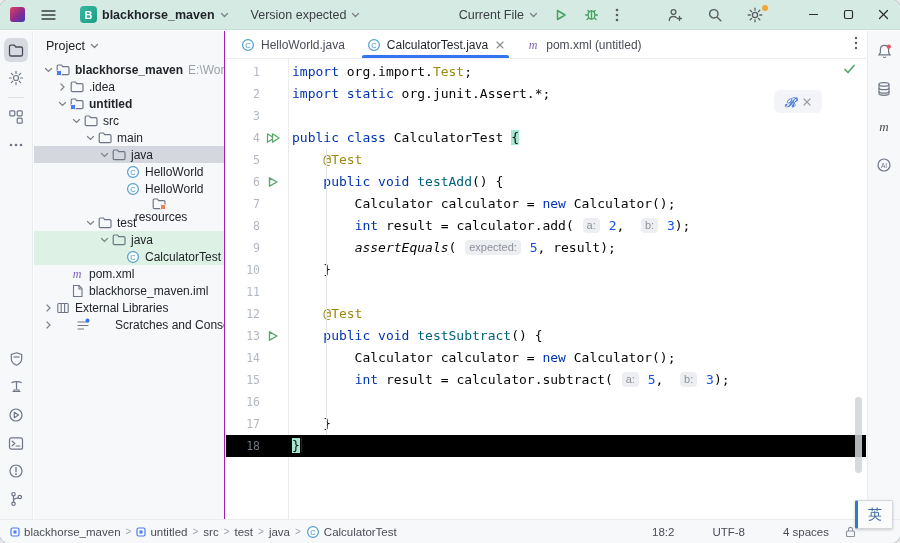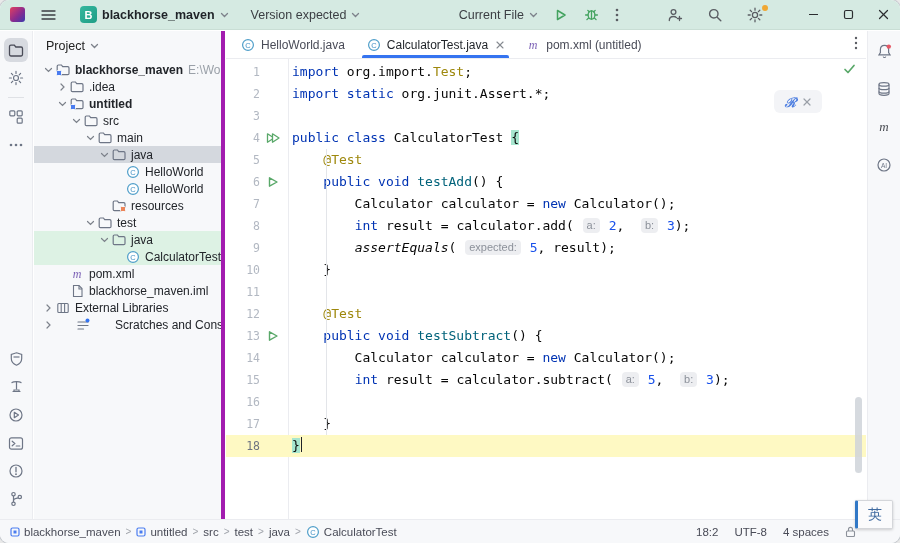--- a/index.html
+++ b/index.html
@@ -21,21 +21,21 @@
   .leftstrip{position:absolute;top:31px;left:0;width:33px;bottom:24px;background:#f7f8fa;border-right:1px solid #ebecf0;
              display:flex;flex-direction:column;align-items:center;padding:5px 0 6px;box-sizing:border-box;}
   .rightstrip{position:absolute;top:31px;right:0;width:33px;bottom:24px;background:#f7f8fa;border-left:1px solid #ebecf0;
              display:flex;flex-direction:column;align-items:center;padding:6px 0;box-sizing:border-box;gap:10px;}
   .tool-btn{width:24px;height:24px;border-radius:6px;display:flex;align-items:center;justify-content:center;margin:2px 0;cursor:default;}
   .tool-btn.active{background:#d7dae0;}
   .strip-div{width:16px;height:1px;background:#dfe1e5;margin:5px 0;}
   .strip-bottom{margin-top:auto;display:flex;flex-direction:column;align-items:center;}
   
   .projpanel{position:absolute;top:31px;left:34px;width:191px;bottom:24px;background:#f7f8fa;
-             border-right:4px solid #a21caf;overflow:hidden;box-sizing:border-box;}
+             border-right:1px solid #a21caf;overflow:hidden;box-sizing:border-box;}
   .proj-header{height:30px;display:flex;align-items:center;gap:5px;padding-left:12px;font-size:12.5px;color:#222;font-weight:bold;}
   .tree{font-size:12px;color:#22252a;}
   .tree-row{height:17px;display:flex;align-items:center;white-space:nowrap;cursor:default;}
   .tree-row.sel-gray{background:var(--sel-gray,#d4d8de);}
   .tree-row.sel-green{background:var(--sel-green,#ddf2e4);}
   .tree-chev{width:13px;flex:none;display:flex;justify-content:center;}
   .tree-ico{width:16px;flex:none;display:flex;justify-content:center;margin-right:4px;}
   .tree-suffix{color:#9aa0a8;margin-left:5px;}
   .bold{font-weight:bold;}
   
@@ -44,21 +44,21 @@
   .tab{display:flex;align-items:center;gap:6px;padding:0 11px;font-size:12px;color:#494b57;position:relative;cursor:default;}
   .tab.active{color:#1f2328;}
   .tab.active::after{content:"";position:absolute;left:6px;right:6px;bottom:0;height:3px;background:var(--accent,#3574f0);border-radius:2px 2px 0 0;}
   .tab-close{margin-left:2px;}
   .tabbar-kebab{position:absolute;right:8px;top:5px;}
   .codearea{position:absolute;top:28px;left:0;right:0;bottom:0;overflow:hidden;background:#fff;}
   .gutter-sep{position:absolute;left:62px;top:0;bottom:0;width:1px;background:#ebecf0;}
   .indent-guide{position:absolute;width:1px;background:#e3e5e9;}
   .code-line{display:flex;height:22px;line-height:22px;white-space:pre;
              font-family:"DejaVu Sans Mono",monospace;font-size:13px;color:#080808;position:relative;}
-  .code-line.current{background:#fef9c3;}
+  .code-line.current{background:#000000;}
   .gn{width:34px;text-align:right;color:#b2b8c2;font-size:11.5px;flex:none;font-family:"DejaVu Sans Mono",monospace;}
   .gn.cur{color:#6e7480;}
   .gr{width:26px;flex:none;display:flex;align-items:center;justify-content:center;}
   .ctext{padding-left:6px;}
   .tk-kw{color:var(--c-kw,#0033b3);}
   .tk-ann{color:var(--c-ann,#9e880d);}
   .tk-meth{color:var(--c-meth,#00627a);}
   .tk-num{color:var(--c-num,#1750eb);}
   .tk-stat{font-style:italic;color:#080808;}
   .tk-brhl{background:var(--c-brace,#a7e6cf);}
@@ -70,21 +70,21 @@
            display:flex;align-items:center;justify-content:center;gap:7px;}
   .ai-glyph{font-family:"DejaVu Serif",serif;font-style:italic;font-size:13px;color:#4c7de0;font-weight:bold;}
   .vscroll{position:absolute;right:4px;top:338px;width:7px;height:76px;background:#cfd3d9;border-radius:4px;opacity:.85;}
   
   .statusbar{position:absolute;left:0;right:0;bottom:0;height:24px;background:#f7f8fa;border-top:1px solid #ebecf0;
              display:flex;align-items:center;font-size:11.5px;color:#494b57;padding:0 10px;box-sizing:border-box;}
   .crumbs{display:flex;align-items:center;gap:5px;}
   .crumb{display:flex;align-items:center;gap:4px;cursor:default;}
   .crumb-sep{color:#a0a4ab;font-size:10px;}
   .sb-right{margin-left:auto;display:flex;align-items:center;gap:16px;padding-right:34px;}
-  .sb-item{cursor:default;}
+  .sb-item{cursor:default;margin-left:22px;}
   
   .ime-box{position:absolute;right:7px;bottom:14px;width:34px;height:27px;background:#fbfbfc;border:1px solid #d4d6da;
            border-left:3px solid #3178c6;border-radius:2px;box-shadow:0 1px 3px rgba(0,0,0,.18);
            display:flex;align-items:center;justify-content:center;font-size:14px;color:#3f6aa0;z-index:40;}
 </style>
 </head>
 <body>
 
 <div class="win">
 
@@ -426,21 +426,21 @@
         <div class="tree-row" style="padding-left: 78px;">
           <span class="tree-chev"></span>
           <span class="tree-ico">
             <svg width="14" height="14" viewBox="0 0 14 14">
               <circle cx="7" cy="7" r="5.4" fill="#fff" stroke="#4f9ec9" stroke-width="1.2"></circle>
               <text x="7" y="10" font-size="7.5" text-anchor="middle" fill="#3f8fc4" font-family="Liberation Sans, sans-serif">C</text>
             </svg>
           </span>
           <span>HelloWorld</span>
         </div>
-        <div class="tree-row" style="padding-left: 64px;">
+        <div class="tree-row" style="padding-left: 64px; flex-direction: column;">
           <span class="tree-chev"></span>
           <span class="tree-ico">
             <svg width="14" height="13" viewBox="0 0 14 13">
               <path d="M1.2 3.2c0-.7.5-1.2 1.2-1.2h3l1.3 1.7h5.1c.7 0 1.2.5 1.2 1.2v5.6c0 .7-.5 1.2-1.2 1.2H2.4c-.7 0-1.2-.5-1.2-1.2z" fill="none" stroke="#6e7686" stroke-width="1.2"></path>
               <rect x="8.5" y="7.5" width="5" height="5" rx="1" fill="#ec8458" stroke="#f7f8fa"></rect>
             </svg>
           </span>
           <span>resources</span>
         </div>
         <div class="tree-row" style="padding-left: 50px;">

